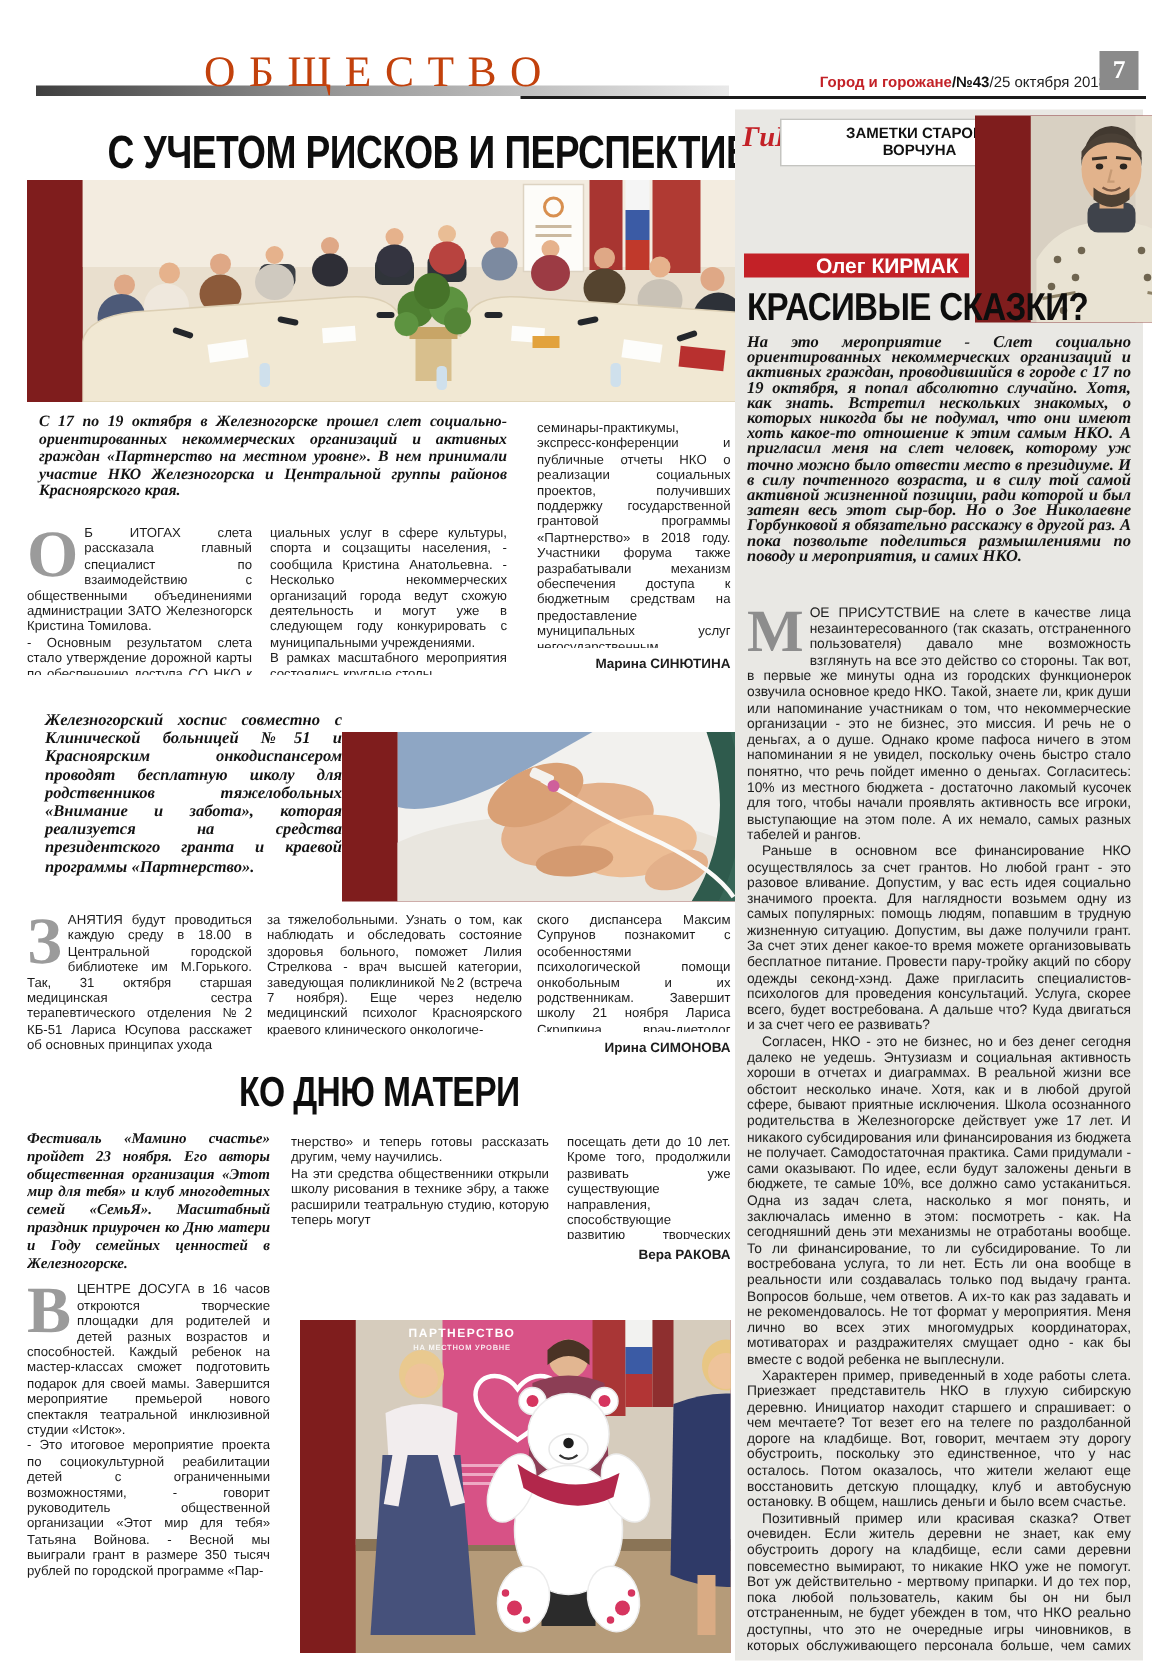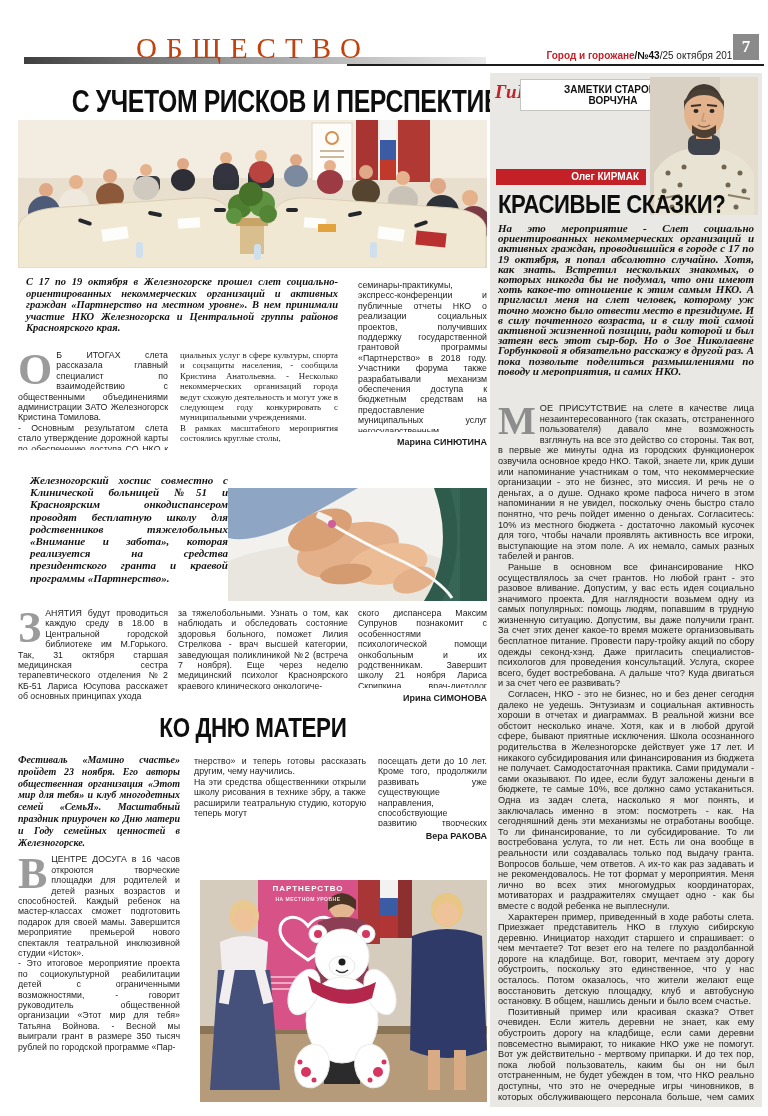--- a/index.html
+++ b/index.html
@@ -23,29 +23,29 @@
   .cond{display:inline-block;font-weight:bold;color:#0e0e0e;letter-spacing:-0.5px;
     transform:scaleX(.8);transform-origin:center;white-space:nowrap;
     font-family:"Liberation Sans",sans-serif;}
   .bodytxt{font-size:8.8px;line-height:10.4px;text-align:justify;}
   .flow{white-space:pre-line;}
   .lead{font-family:"Liberation Serif",serif;font-style:italic;font-weight:bold;
     text-align:justify;color:#141414;}
   .dropcap{float:left;font-family:"Liberation Serif",serif;font-weight:bold;font-size:44px;
     line-height:33px;color:#9b9b9b;margin:3px 4px 0 0;}
   .byline{font-weight:bold;font-size:9px;text-align:right;margin-top:5px;}
-  .photo{position:absolute;overflow:hidden;background:#ec4899;}
+  .photo{position:absolute;overflow:hidden;background:#7f1d1d;padding-left:37px;}
   .photo svg{display:block;width:100%;height:100%;}
   
   .art1{position:absolute;left:18px;top:84px;width:469px;height:366px;}
   .hl1{top:0;font-size:31px;}
   .photo1{top:36px;left:0;width:469px;height:148px;}
   .a1lead{position:absolute;top:192px;left:8px;width:312px;font-size:10.5px;line-height:11.6px;}
   .a1c1{position:absolute;top:266px;left:0;width:150px;max-height:100px;overflow:hidden;}
-  .a1c2{position:absolute;top:266px;left:162px;width:158px;max-height:100px;overflow:hidden;font-family:Liberation Serif, serif;}
+  .a1c2{position:absolute;top:266px;left:162px;width:158px;max-height:100px;overflow:hidden;}
   .a1c3{position:absolute;top:196px;left:340px;width:129px;}
   .a1c3 .c3b{max-height:152px;overflow:hidden;}
   
   .art2{position:absolute;left:18px;top:450px;width:469px;height:262px;}
   .hl2{top:0;font-size:28px;}
   .a2lead{position:absolute;top:24px;left:12px;width:198px;font-size:11px;line-height:12.2px;}
   .photo2{top:38px;left:210px;width:259px;height:113px;}
   .a2c1{position:absolute;top:158px;left:0;width:150px;max-height:96px;overflow:hidden;}
   .a2c2{position:absolute;top:158px;left:160px;width:170px;max-height:96px;overflow:hidden;}
   .a2c3{position:absolute;top:158px;left:340px;width:129px;}
@@ -65,21 +65,21 @@
   .banner-sub{font-size:5px;letter-spacing:.5px;opacity:.85;}
   
   .rcol{position:absolute;left:490px;top:73px;width:272px;height:1034px;background:#e9e8e4;}
   .gig{position:absolute;left:5px;top:8px;font-family:"Liberation Serif",serif;
     font-weight:bold;font-style:italic;font-size:19px;color:#c32127;}
   .rubric-box{position:absolute;left:30px;top:6px;width:128px;height:30px;background:#fff;
     border:1px solid #c4c4c0;display:flex;align-items:center;justify-content:center;padding-left:28px;}
   .rubric{font-weight:bold;font-size:10px;line-height:11.5px;text-align:center;color:#111;}
   .man-photo{top:4px;left:160px;width:108px;height:138px;}
   .author-bar{position:absolute;left:6px;top:96px;width:150px;height:16px;background:#c32127;
-    color:#fff;font-weight:bold;font-size:10px;line-height:16px;text-align:right;
+    color:#fff;font-weight:bold;font-size:14px;line-height:16px;text-align:right;
     padding-right:7px;box-sizing:border-box;}
   .hl-col{top:116px;text-align:center;padding-left:6px;font-size:26px;}
   .hl-col .cond{transform-origin:left center;transform:scaleX(.85);}
   .col-lead{position:absolute;top:150px;left:8px;width:256px;font-size:11px;line-height:10.2px;
     max-height:176px;overflow:hidden;}
   .col-body{position:absolute;top:330px;left:8px;width:256px;font-size:9.2px;line-height:10.6px;
     text-align:justify;max-height:698px;overflow:hidden;}
   .col-body p{margin:0;}
   .col-body p.ind{text-indent:10px;}
   .dc-m{font-size:40px;line-height:30px;color:#8d8d8d;}

